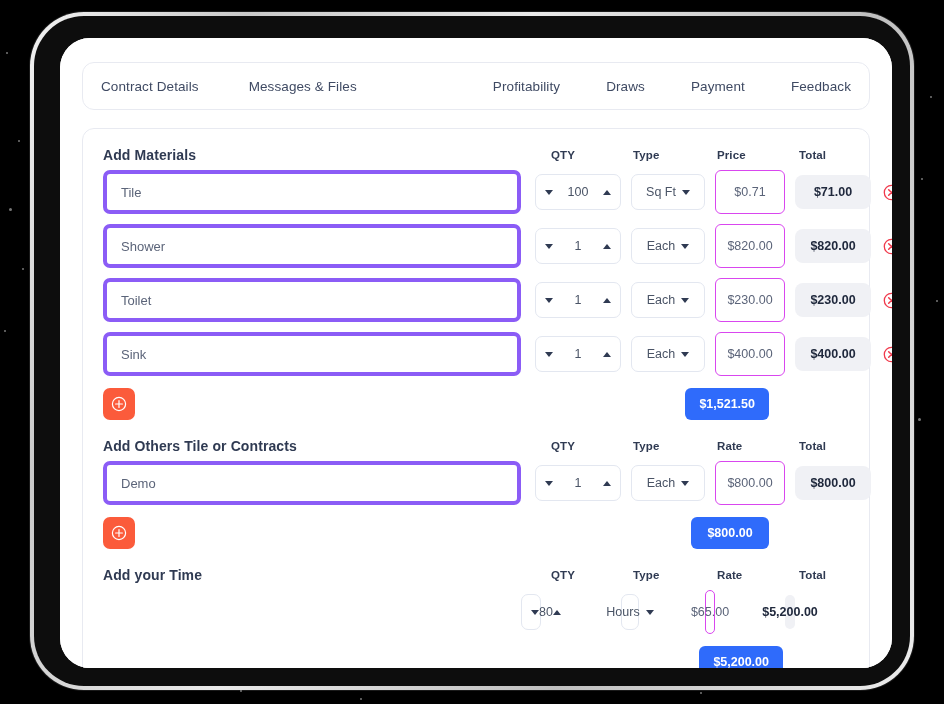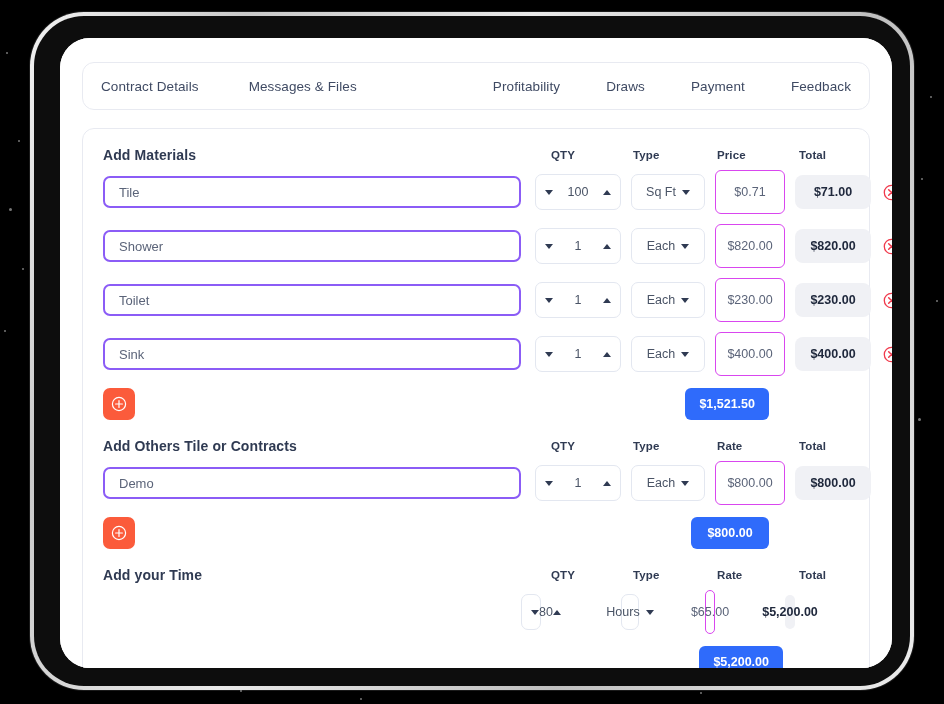--- a/index.html
+++ b/index.html
@@ -128,22 +128,22 @@
     color: #2f3a52;
     letter-spacing: .1px;
   }
   .col-head.qty   { padding-left: 16px; }
   .col-head.type  { padding-left: 2px; }
   .col-head.price { padding-left: 2px; }
   .col-head.total { padding-left: 4px; }
 
   
   .name-input {
-    height: 32px;
-    border: 2px solid #8b5cf6;
+    height: 44px;
+    border: 4px solid #8b5cf6;
     border-radius: 7px;
     background: #fff;
     display: flex;
     align-items: center;
     padding: 0 14px;
     font-size: 13px;
     color: #5b6479;
   }
 
   

